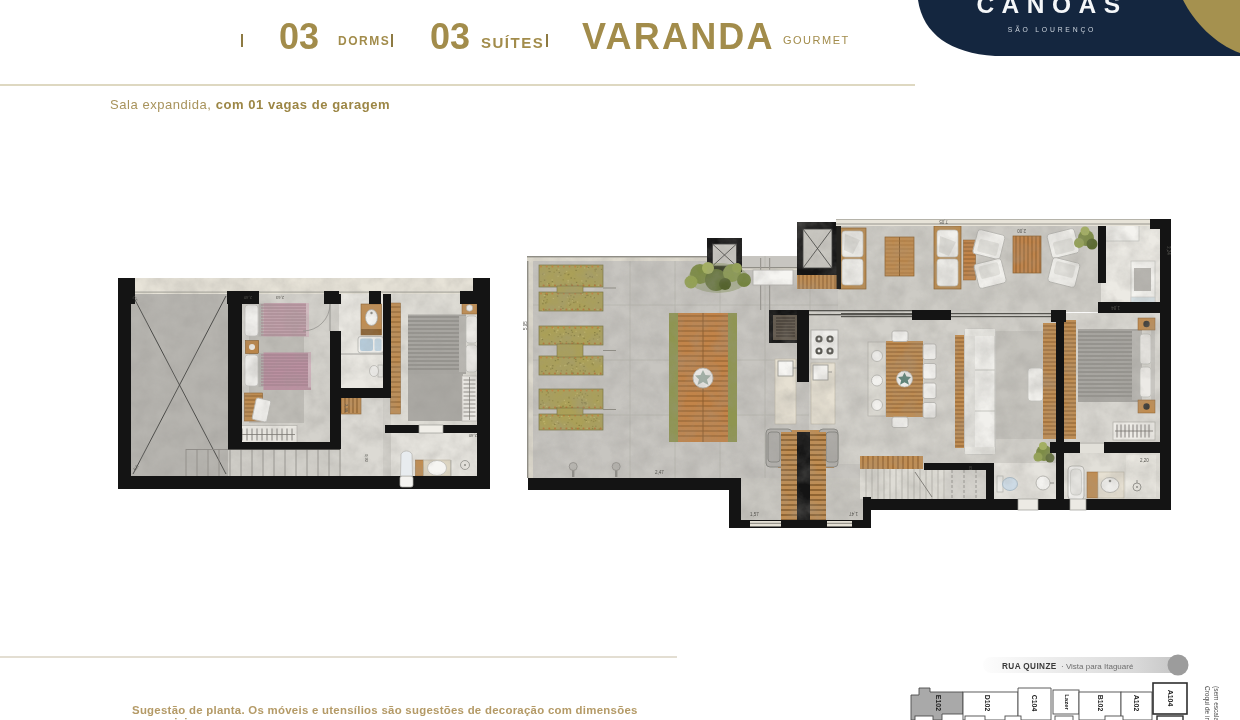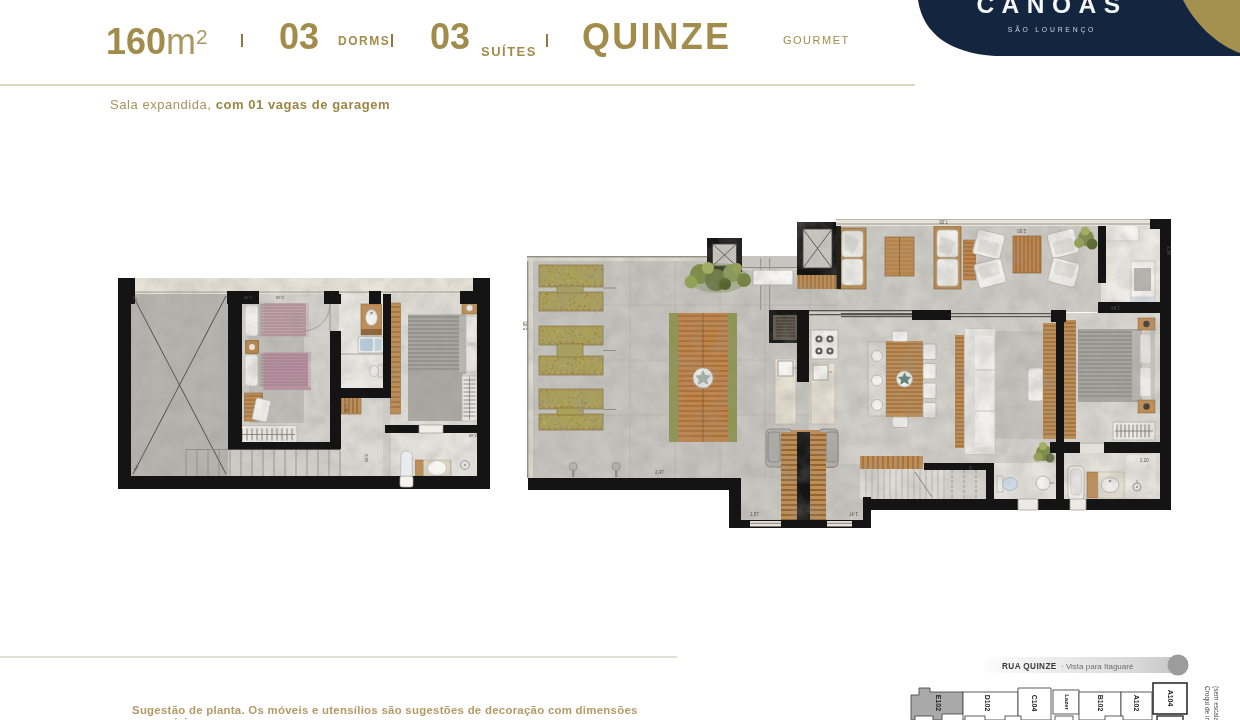--- a/index.html
+++ b/index.html
@@ -3,35 +3,34 @@
 <meta charset="utf-8">
 <style>
   html,body{margin:0;padding:0;background:#fff;}
   #page{position:relative;width:1240px;height:720px;overflow:hidden;background:#ffffff;font-family:"Liberation Sans",sans-serif;}
   .abs{position:absolute;}
 </style>
 </head>
 <body>
 <div id="page">
 
-<div class="abs" style="left:106px;top:19px;font-size:36px;line-height:36px;font-weight:bold;color:#a28c4b;white-space:nowrap;">160<span style="font-weight:400;color:#ab9760;">m</span><span style="font-weight:400;color:#ab9760;font-size:21px;vertical-align:10px;">2</span></div>
 
 <div class="abs" style="left:241px;top:34px;width:2.4px;height:13px;background:#8d7a42;"></div>
 
 <div class="abs" style="left:279px;top:19px;font-size:36px;line-height:36px;font-weight:bold;color:#a28c4b;">03</div>
 <div class="abs" style="left:330px;top:34px;font-size:12px;font-weight:bold;color:#a28c4b;letter-spacing:1.5px;padding-left:8px;">DORMS</div>
 
 <div class="abs" style="left:391px;top:34px;width:2.4px;height:13px;background:#8d7a42;"></div>
 
 <div class="abs" style="left:430px;top:19px;font-size:36px;line-height:36px;font-weight:bold;color:#a28c4b;">03</div>
-<div class="abs" style="left:481px;top:34px;font-size:13px;font-weight:bold;color:#a28c4b;letter-spacing:1.5px;margin-top:10px;">SUÍTES</div>
+<div class="abs" style="left:481px;top:34px;font-size:15px;font-weight:bold;color:#a28c4b;letter-spacing:1.5px;">SUÍTES</div>
 
 <div class="abs" style="left:546px;top:34px;width:2.4px;height:13px;background:#8d7a42;"></div>
 
-<div class="abs" style="left:582px;top:19px;font-size:36px;line-height:36px;font-weight:bold;color:#a28c4b;letter-spacing:2.2px;">QUINZE</div>
+<div class="abs" style="left:582px;top:19px;font-size:36px;line-height:36px;font-weight:bold;color:#a28c4b;letter-spacing:2.2px;">VARANDA</div>
 <div class="abs" style="left:783px;top:34px;font-size:11px;font-weight:normal;color:#a28c4b;letter-spacing:1.5px;">GOURMET</div>
 
 <div class="abs" style="left:0;top:84px;width:915px;height:2px;background:#ded8c1;"></div>
 
 <div class="abs" style="left:110px;top:97px;font-size:13px;letter-spacing:0.55px;color:#a8935c;"><span>Sala expandida, </span><span style="font-weight:bold;color:#9c8645;">com 01 vagas de garagem</span></div>
 
 <svg class="abs" style="left:910px;top:0;" width="330" height="62" viewBox="0 0 330 62">
 
   <path d="M8,0 C13,34 40,53 85,56 L330,56 L330,0 Z" fill="#14263f"></path>
 

